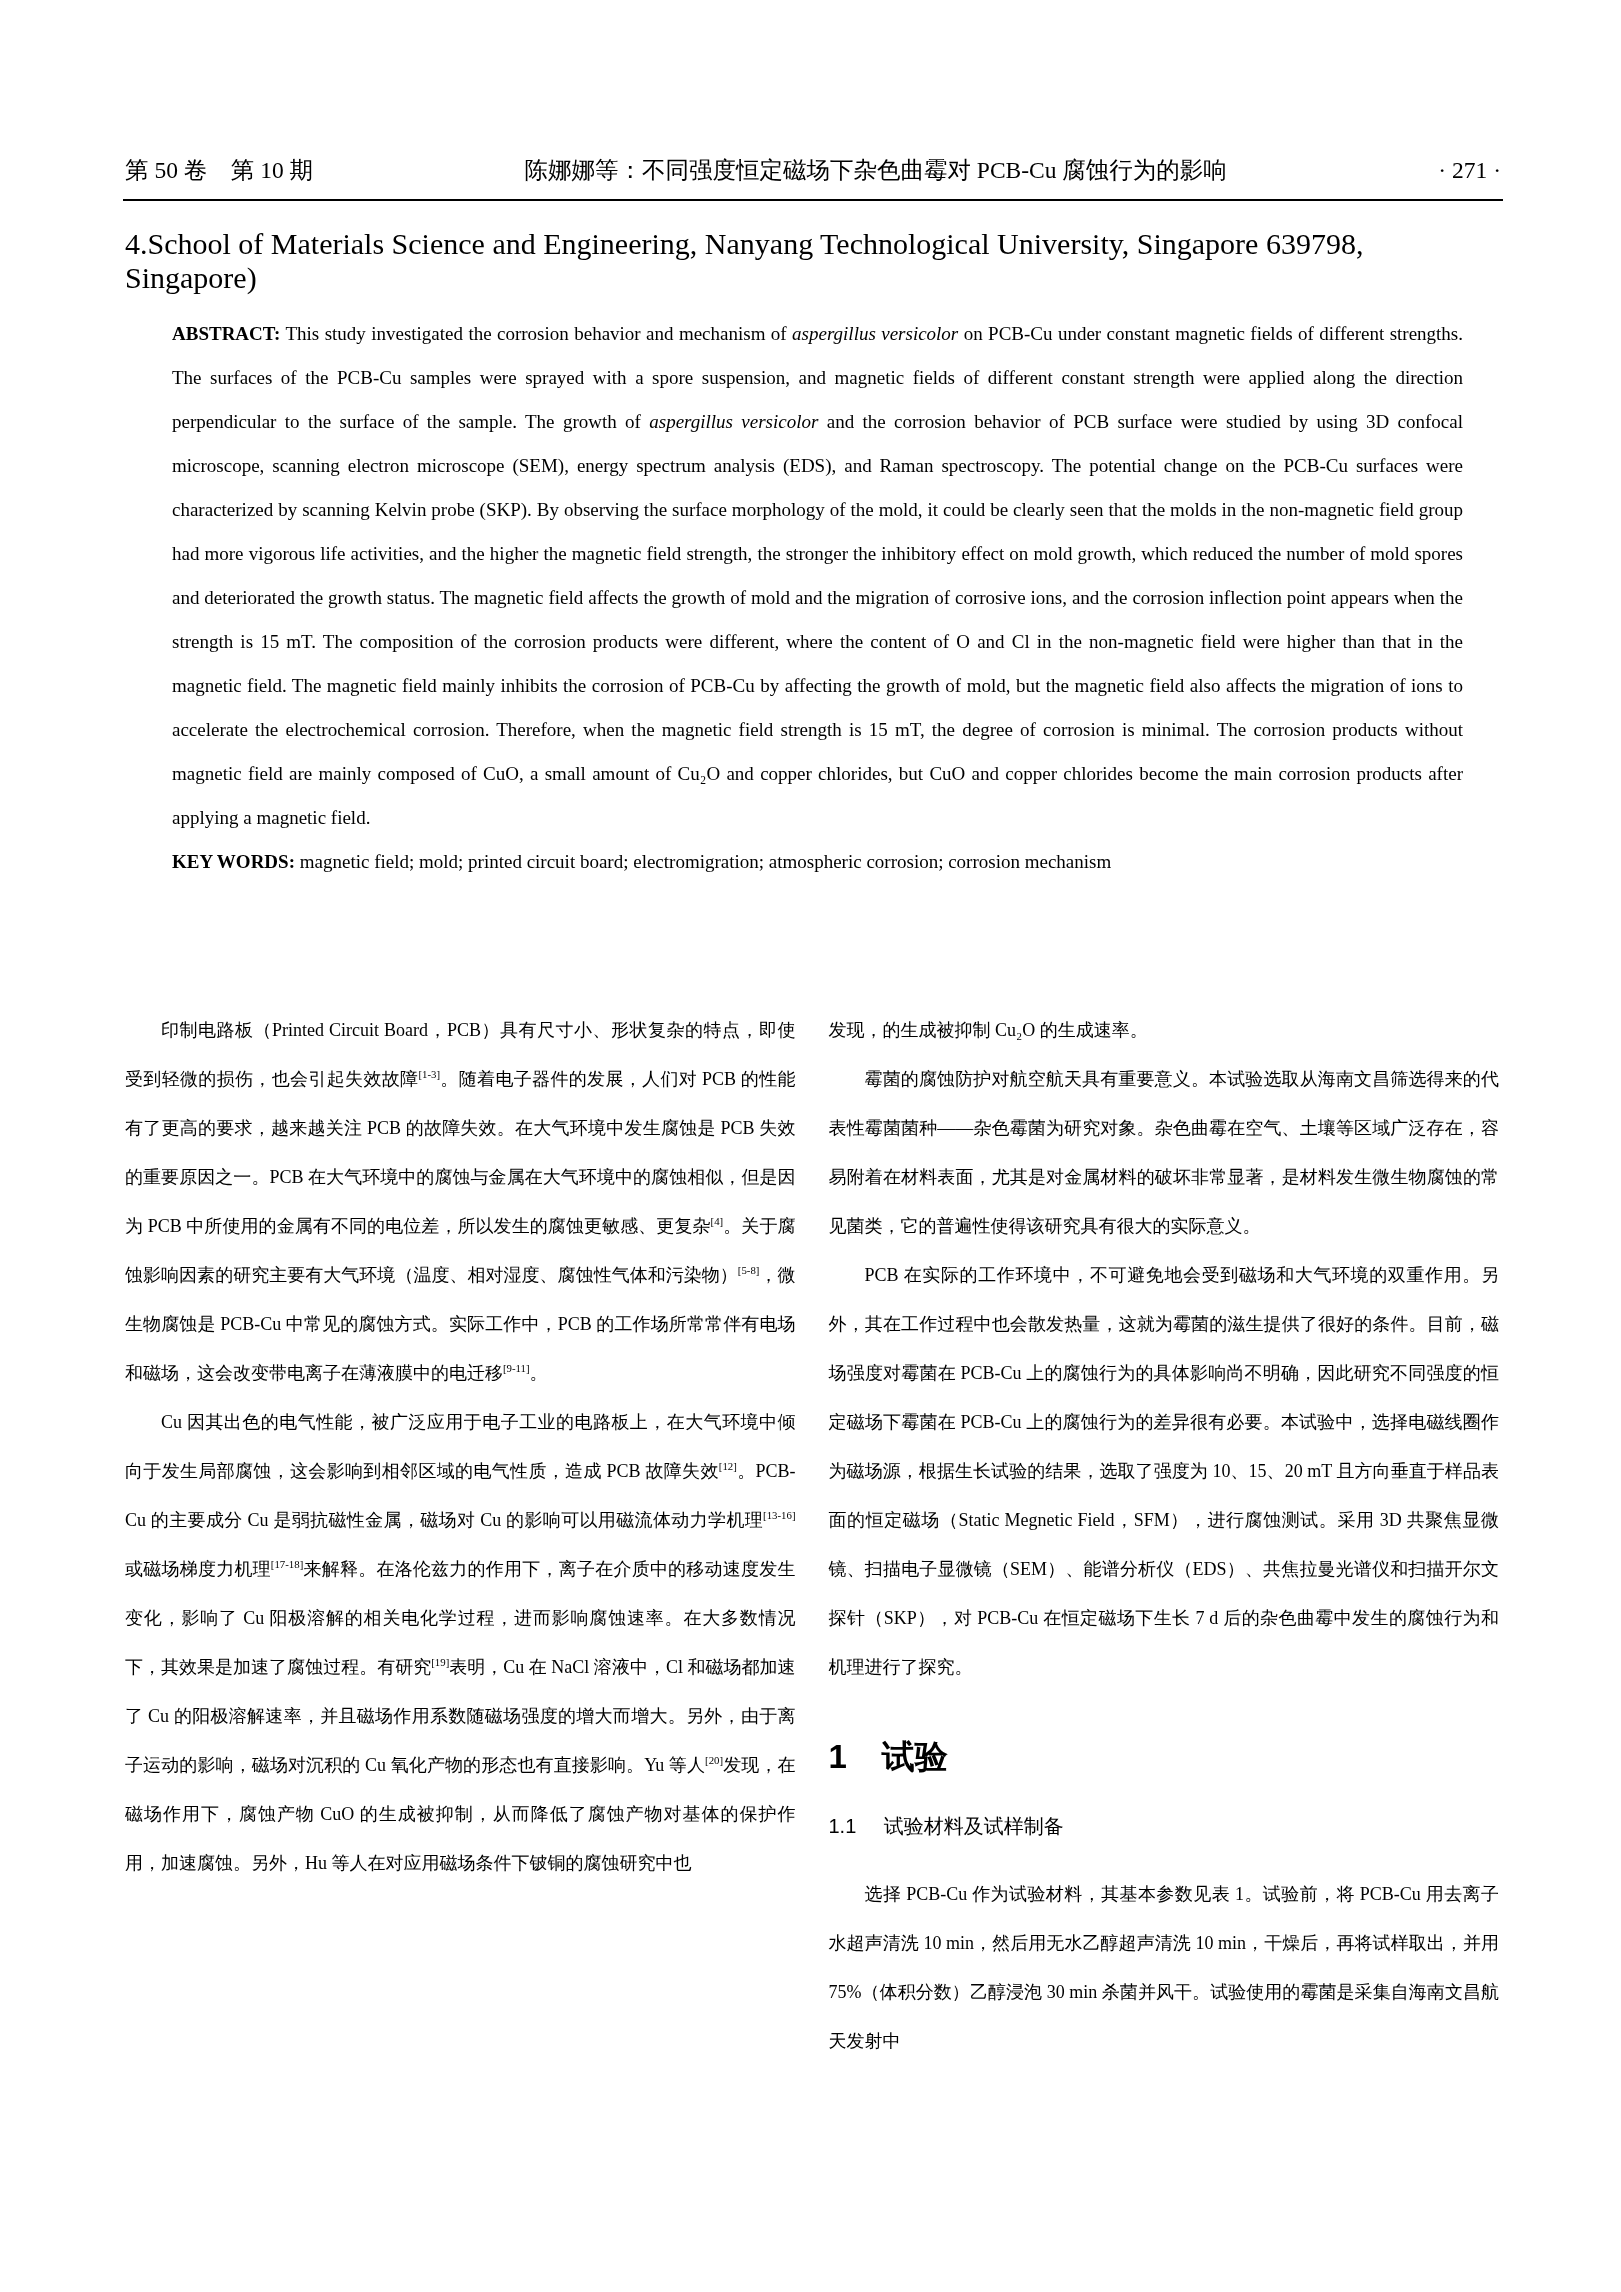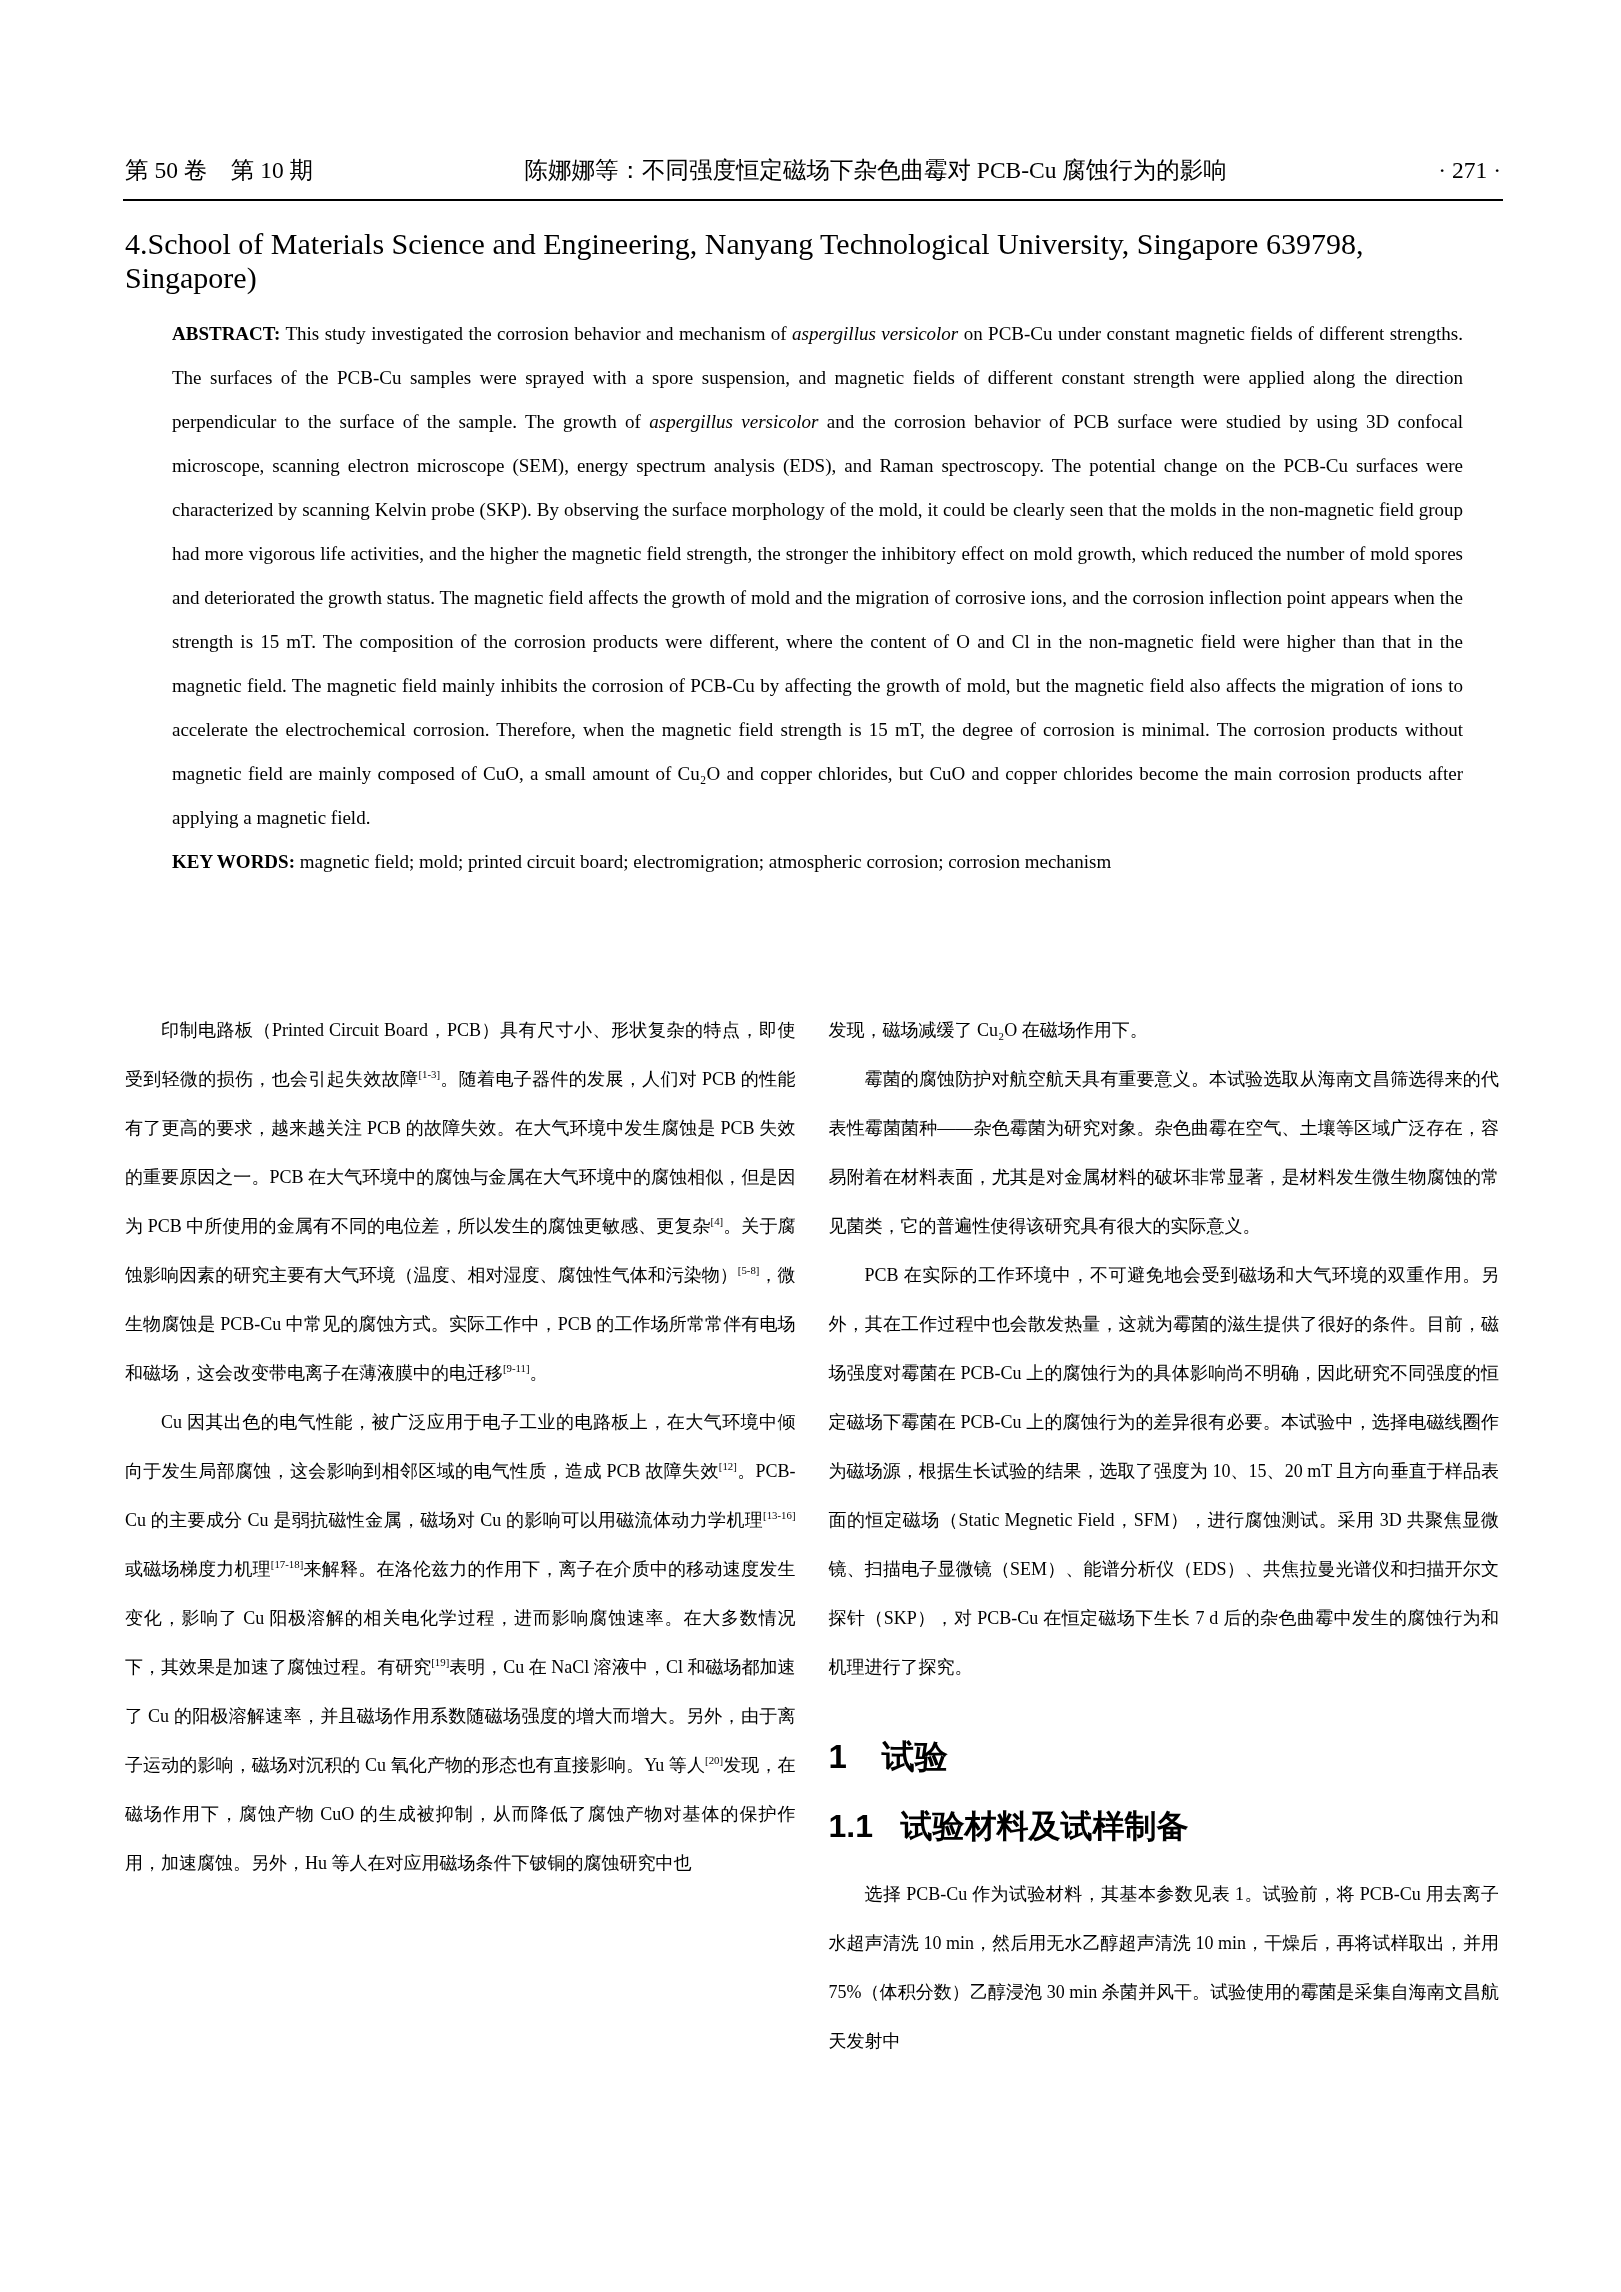--- a/index.html
+++ b/index.html
@@ -53,21 +53,21 @@
   sup.ref { font-size: 0.6em; vertical-align: super; line-height: 0; }
 
   h2.sec {
     font-family: "Liberation Sans", "DejaVu Sans", sans-serif;
     font-size: 33px; font-weight: bold;
     margin: 45px 0 33px 0; line-height: 39px;
   }
   h2.sec .num { margin-right: 35px; }
   h3.subsec {
     font-family: "Liberation Sans", "DejaVu Sans", sans-serif;
-    font-size: 32px; font-weight: bold;
+    font-size: 20px; font-weight: normal;
     margin: 0 0 25.5px 0; line-height: 35px;
   }
   h3.subsec .num { margin-right: 27.4px; }
 </style>
 </head>
 <body>
 
 <div class="page">
 
   <div class="header">
@@ -85,21 +85,21 @@
   </div>
 
   <div class="columns">
 
     <div class="col">
       <p>印制电路板（Printed Circuit Board，PCB）具有尺寸小、形状复杂的特点，即使受到轻微的损伤，也会引起失效故障<sup class="ref">[1-3]</sup>。随着电子器件的发展，人们对 PCB 的性能有了更高的要求，越来越关注 PCB 的故障失效。在大气环境中发生腐蚀是 PCB 失效的重要原因之一。PCB 在大气环境中的腐蚀与金属在大气环境中的腐蚀相似，但是因为 PCB 中所使用的金属有不同的电位差，所以发生的腐蚀更敏感、更复杂<sup class="ref">[4]</sup>。关于腐蚀影响因素的研究主要有大气环境（温度、相对湿度、腐蚀性气体和污染物）<sup class="ref">[5-8]</sup>，微生物腐蚀是 PCB-Cu 中常见的腐蚀方式。实际工作中，PCB 的工作场所常常伴有电场和磁场，这会改变带电离子在薄液膜中的电迁移<sup class="ref">[9-11]</sup>。</p>
       <p>Cu 因其出色的电气性能，被广泛应用于电子工业的电路板上，在大气环境中倾向于发生局部腐蚀，这会影响到相邻区域的电气性质，造成 PCB 故障失效<sup class="ref">[12]</sup>。PCB-Cu 的主要成分 Cu 是弱抗磁性金属，磁场对 Cu 的影响可以用磁流体动力学机理<sup class="ref">[13-16]</sup>或磁场梯度力机理<sup class="ref">[17-18]</sup>来解释。在洛伦兹力的作用下，离子在介质中的移动速度发生变化，影响了 Cu 阳极溶解的相关电化学过程，进而影响腐蚀速率。在大多数情况下，其效果是加速了腐蚀过程。有研究<sup class="ref">[19]</sup>表明，Cu 在 NaCl 溶液中，Cl 和磁场都加速了 Cu 的阳极溶解速率，并且磁场作用系数随磁场强度的增大而增大。另外，由于离子运动的影响，磁场对沉积的 Cu 氧化产物的形态也有直接影响。Yu 等人<sup class="ref">[20]</sup>发现，在磁场作用下，腐蚀产物 CuO 的生成被抑制，从而降低了腐蚀产物对基体的保护作用，加速腐蚀。另外，Hu 等人在对应用磁场条件下铍铜的腐蚀研究中也</p>
     </div>
 
     <div class="col">
-      <p class="no-indent">发现，磁场减缓了 Cu₂O 在磁场作用下。</p>
+      <p class="no-indent">发现，的生成被抑制 Cu₂O 的生成速率。</p>
       <p>霉菌的腐蚀防护对航空航天具有重要意义。本试验选取从海南文昌筛选得来的代表性霉菌菌种——杂色霉菌为研究对象。杂色曲霉在空气、土壤等区域广泛存在，容易附着在材料表面，尤其是对金属材料的破坏非常显著，是材料发生微生物腐蚀的常见菌类，它的普遍性使得该研究具有很大的实际意义。</p>
       <p>PCB 在实际的工作环境中，不可避免地会受到磁场和大气环境的双重作用。另外，其在工作过程中也会散发热量，这就为霉菌的滋生提供了很好的条件。目前，磁场强度对霉菌在 PCB-Cu 上的腐蚀行为的具体影响尚不明确，因此研究不同强度的恒定磁场下霉菌在 PCB-Cu 上的腐蚀行为的差异很有必要。本试验中，选择电磁线圈作为磁场源，根据生长试验的结果，选取了强度为 10、15、20 mT 且方向垂直于样品表面的恒定磁场（Static Megnetic Field，SFM），进行腐蚀测试。采用 3D 共聚焦显微镜、扫描电子显微镜（SEM）、能谱分析仪（EDS）、共焦拉曼光谱仪和扫描开尔文探针（SKP），对 PCB-Cu 在恒定磁场下生长 7 d 后的杂色曲霉中发生的腐蚀行为和机理进行了探究。</p>
 
       <h2 class="sec"><span class="num">1</span><span>试验</span></h2>
 
       <h3 class="subsec"><span class="num">1.1</span><span>试验材料及试样制备</span></h3>
 
       <p>选择 PCB-Cu 作为试验材料，其基本参数见表 1。试验前，将 PCB-Cu 用去离子水超声清洗 10 min，然后用无水乙醇超声清洗 10 min，干燥后，再将试样取出，并用 75%（体积分数）乙醇浸泡 30 min 杀菌并风干。试验使用的霉菌是采集自海南文昌航天发射中</p>
     </div>
 

